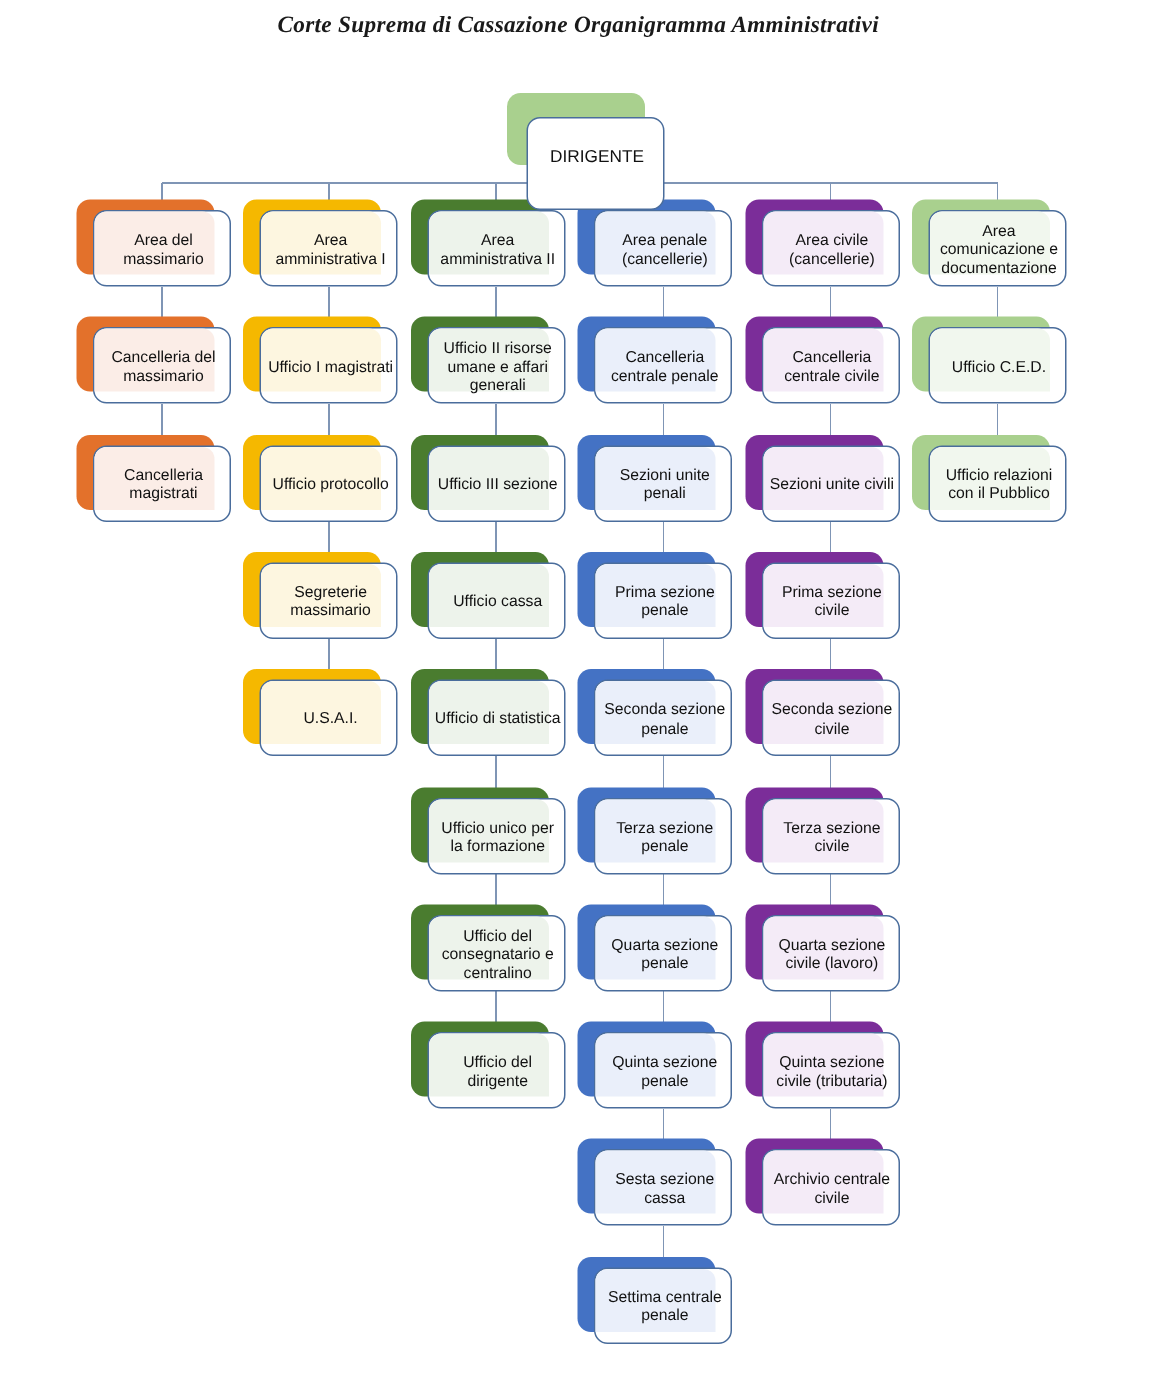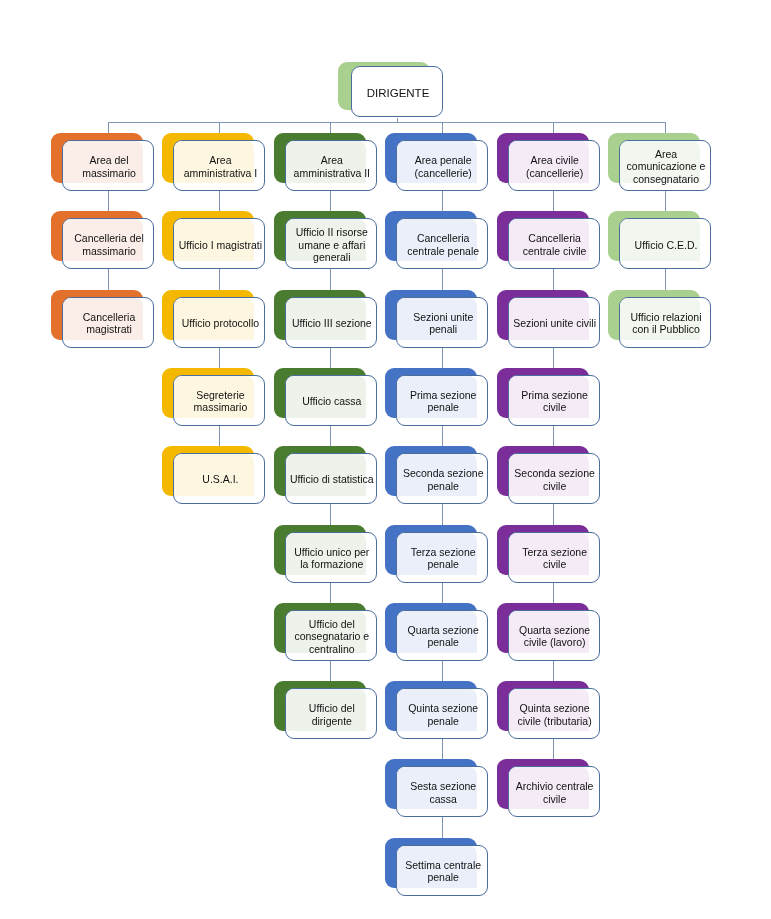--- a/index.html
+++ b/index.html
@@ -98,28 +98,29 @@
     font-size: 10.5px;
     line-height: 12.4px;
     color: #111111;
     z-index: 3;
     padding: 0 3px;
     box-sizing: border-box;
   }
 
   
   .node.root .plate { width: 92px; height: 48px; }
-  .node.root .card  { width: 92px; height: 51px; left: 13px; top: 4px; }
+  .node.root .card  { width: 92px; height: 62px; left: 13px; top: 16px; }
   .node.root .label { width: 92px; height: 52px; font-size: 11.5px; }
 </style>
 </head>
 <body>
 
 <div id="chart-root">
 
+  <div id="chart-title">Corte Suprema di Cassazione Organigramma Amministrativi</div>
 
   <svg id="connectors" viewBox="0 0 771 919" width="771" height="919">
       <line x1="397" y1="118" x2="397" y2="122" stroke="#7f95b5" stroke-width="1" shape-rendering="crispEdges"></line>
       <line x1="108" y1="122" x2="665" y2="122" stroke="#7f95b5" stroke-width="1" shape-rendering="crispEdges"></line>
       <line x1="108" y1="122" x2="108" y2="140" stroke="#7f95b5" stroke-width="1" shape-rendering="crispEdges"></line>
       <line x1="108" y1="191" x2="108" y2="218.3" stroke="#7f95b5" stroke-width="1" shape-rendering="crispEdges"></line>
       <line x1="108" y1="269.3" x2="108" y2="296.6" stroke="#7f95b5" stroke-width="1" shape-rendering="crispEdges"></line>
       <line x1="219.4" y1="122" x2="219.4" y2="140" stroke="#7f95b5" stroke-width="1" shape-rendering="crispEdges"></line>
       <line x1="219.4" y1="191" x2="219.4" y2="218.3" stroke="#7f95b5" stroke-width="1" shape-rendering="crispEdges"></line>
       <line x1="219.4" y1="269.3" x2="219.4" y2="296.6" stroke="#7f95b5" stroke-width="1" shape-rendering="crispEdges"></line>
@@ -406,21 +407,21 @@
         <div class="plate" style="background: rgb(123, 45, 153);"></div>
         <div class="card">
           <div class="fill" style="background: rgb(244, 235, 247);"></div>
           <div class="label">Archivio centrale civile</div>
         </div>
       </div>
       <div class="node" style="left: 608px; top: 133px;">
         <div class="plate" style="background: rgb(169, 208, 142);"></div>
         <div class="card">
           <div class="fill" style="background: rgb(241, 247, 238);"></div>
-          <div class="label">Area comunicazione e consegnatario</div>
+          <div class="label">Area comunicazione e documentazione</div>
         </div>
       </div>
       <div class="node" style="left: 608px; top: 211.3px;">
         <div class="plate" style="background: rgb(169, 208, 142);"></div>
         <div class="card">
           <div class="fill" style="background: rgb(241, 247, 238);"></div>
           <div class="label">Ufficio C.E.D.</div>
         </div>
       </div>
       <div class="node" style="left: 608px; top: 289.6px;">

